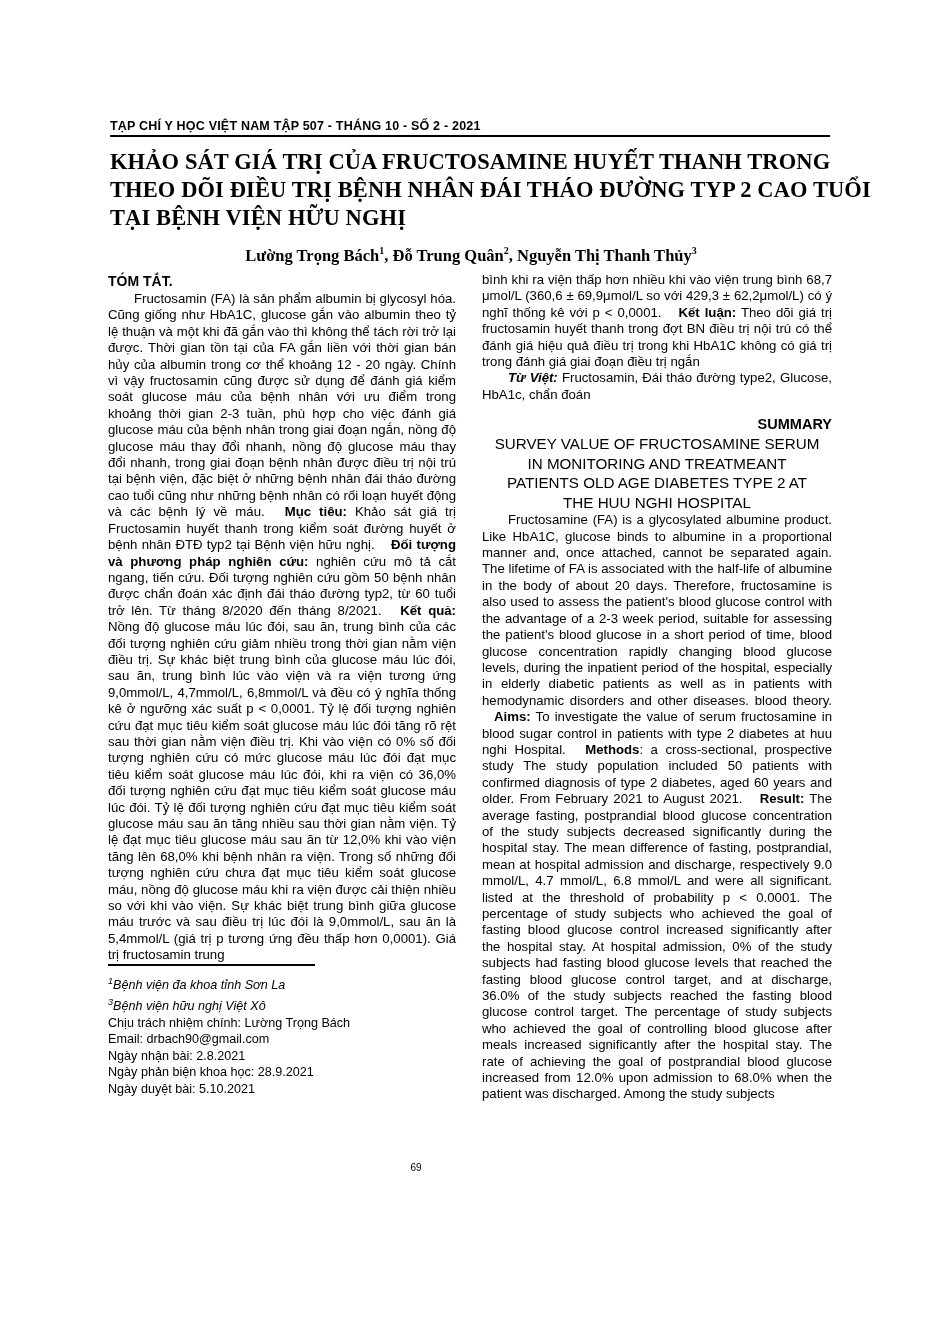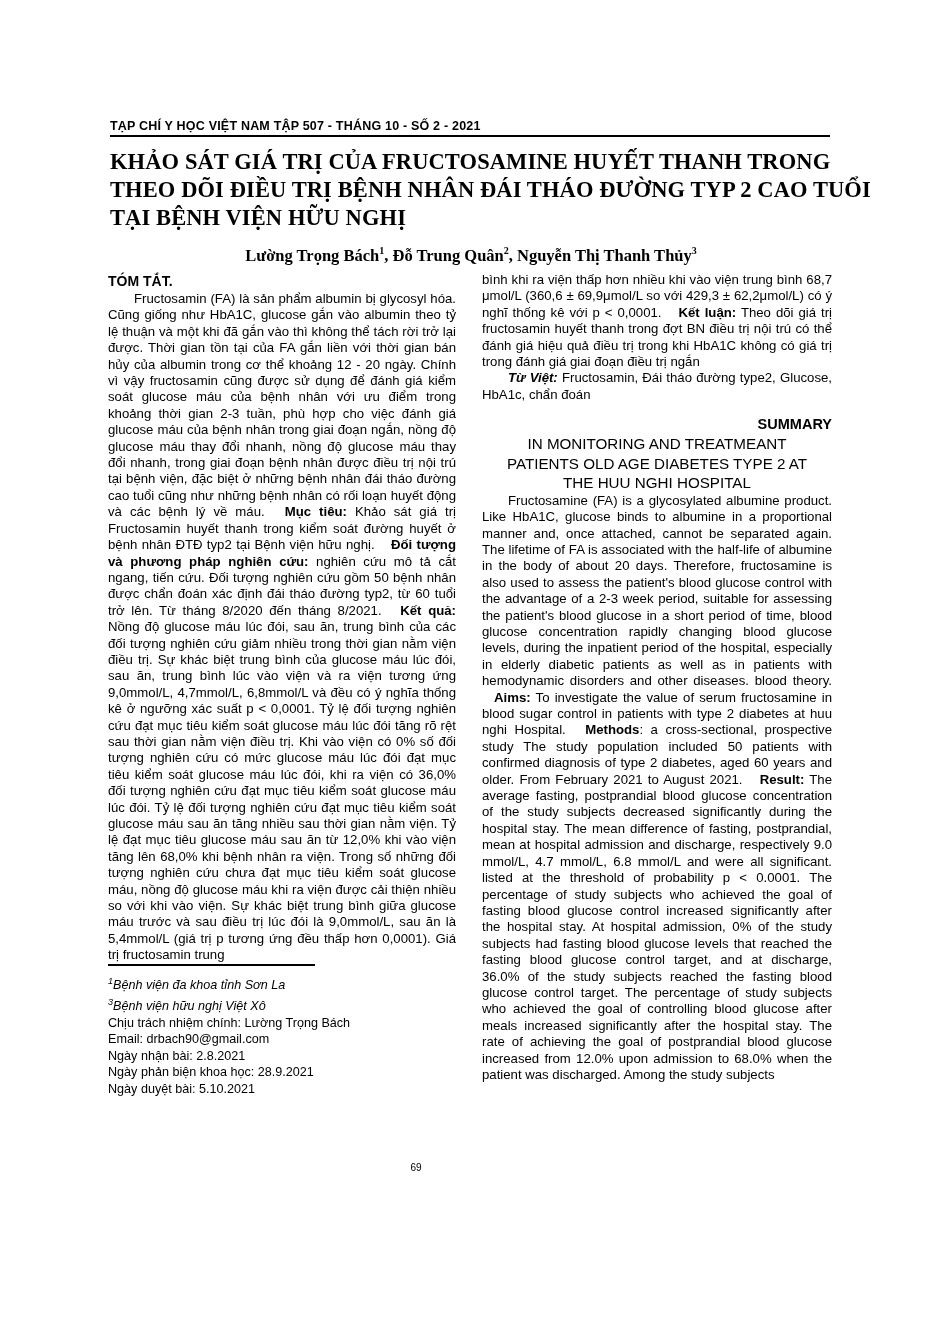--- a/index.html
+++ b/index.html
@@ -179,20 +179,21 @@
     <p class="fn-line">Ngày nhận bài: 2.8.2021</p>
     <p class="fn-line">Ngày phản biện khoa học: 28.9.2021</p>
     <p class="fn-line">Ngày duyệt bài: 5.10.2021</p>
   </div>
 
   <div class="col col-right">
     <p class="body-noindent"><span>bình khi ra viện thấp hơn nhiều khi vào viện trung bình 68,7 μmol/L (360,6 ± 69,9μmol/L so với 429,3 ± 62,2μmol/L) có ý nghĩ thống kê với p &lt; 0,0001. </span><b class="run-in">Kết luận:</b><span> Theo dõi giá trị fructosamin huyết thanh trong đợt BN điều trị nội trú có thể đánh giá hiệu quả điều trị trong khi HbA1C không có giá trị trong đánh giá giai đoạn điều trị ngắn</span></p>
     <p class="body"><i class="run-in">Từ Việt:</i><span> Fructosamin, Đái tháo đường type2, Glucose, HbA1c, chẩn đoán</span></p>
 
     <div class="summary-head">SUMMARY</div>
+    <div class="summary-title">SURVEY VALUE OF FRUCTOSAMINE SERUM</div>
     <div class="summary-title">IN MONITORING AND TREATMEANT</div>
     <div class="summary-title">PATIENTS OLD AGE DIABETES TYPE 2 AT</div>
     <div class="summary-title">THE HUU NGHI HOSPITAL</div>
 
     <p class="body"><span>Fructosamine (FA) is a glycosylated albumine product. Like HbA1C, glucose binds to albumine in a proportional manner and, once attached, cannot be separated again. The lifetime of FA is associated with the half-life of albumine in the body of about 20 days. Therefore, fructosamine is also used to assess the patient's blood glucose control with the advantage of a 2-3 week period, suitable for assessing the patient's blood glucose in a short period of time, blood glucose concentration rapidly changing blood glucose levels, during the inpatient period of the hospital, especially in elderly diabetic patients as well as in patients with hemodynamic disorders and other diseases. blood theory. </span><b class="run-in">Aims:</b><span> To investigate the value of serum fructosamine in blood sugar control in patients with type 2 diabetes at huu nghi Hospital. </span><b class="run-in">Methods</b><span>: a cross-sectional, prospective study The study population included 50 patients with confirmed diagnosis of type 2 diabetes, aged 60 years and older. From February 2021 to August 2021. </span><b class="run-in">Result:</b><span> The average fasting, postprandial blood glucose concentration of the study subjects decreased significantly during the hospital stay. The mean difference of fasting, postprandial, mean at hospital admission and discharge, respectively 9.0 mmol/L, 4.7 mmol/L, 6.8 mmol/L and were all significant. listed at the threshold of probability p &lt; 0.0001. The percentage of study subjects who achieved the goal of fasting blood glucose control increased significantly after the hospital stay. At hospital admission, 0% of the study subjects had fasting blood glucose levels that reached the fasting blood glucose control target, and at discharge, 36.0% of the study subjects reached the fasting blood glucose control target. The percentage of study subjects who achieved the goal of controlling blood glucose after meals increased significantly after the hospital stay. The rate of achieving the goal of postprandial blood glucose increased from 12.0% upon admission to 68.0% when the patient was discharged. Among the study subjects</span></p>
   </div>
 
   <div class="page-number">69</div>
 
 </div>

